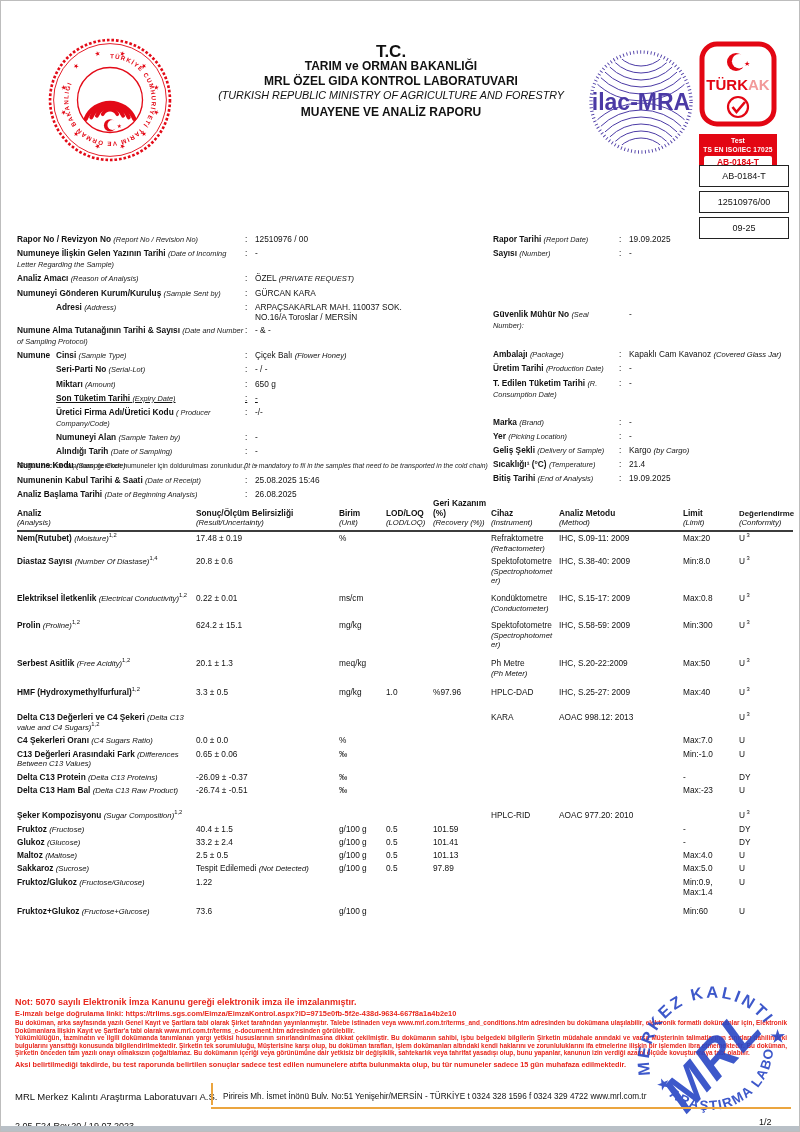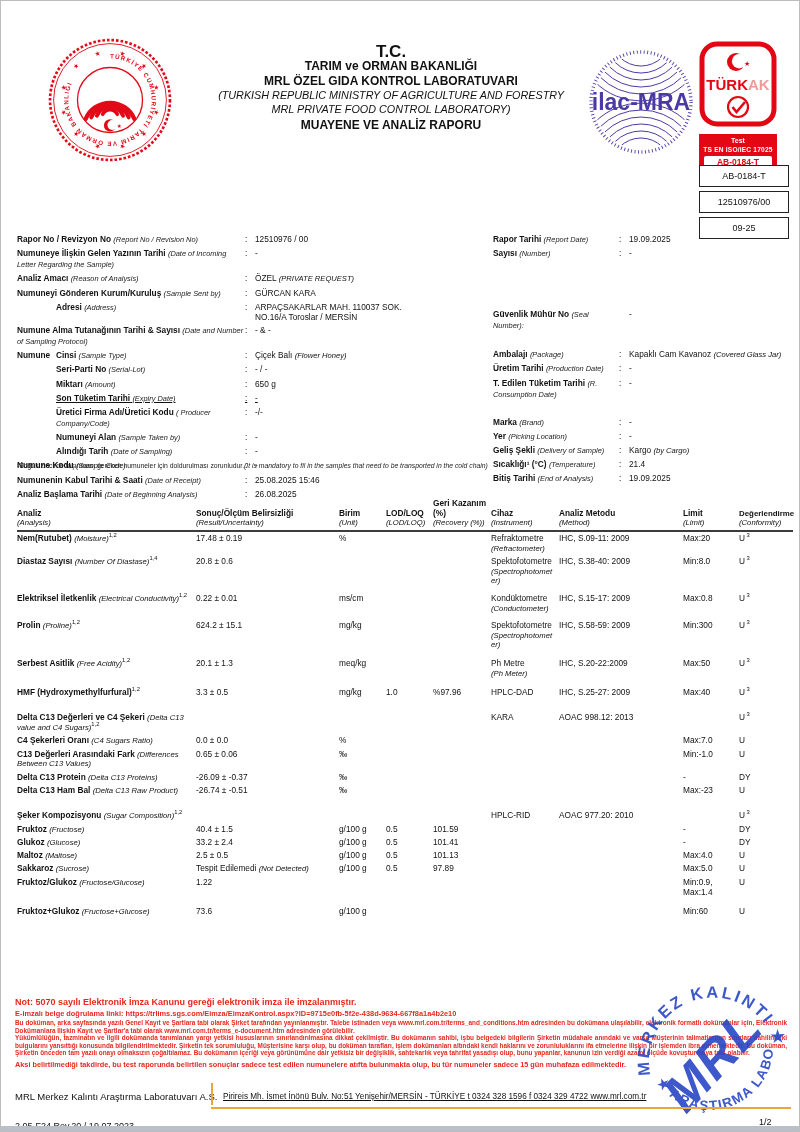--- a/index.html
+++ b/index.html
@@ -57,21 +57,21 @@
   
   .legal{position:absolute;top:996px;left:14px;width:772px;color:#e8281e;}
   .lg.note{font-size:9px;font-weight:bold;line-height:11px;margin-bottom:1px;}
   .lg.link{font-size:7.4px;font-weight:bold;line-height:9px;margin-bottom:1px;}
   .lg.body{font-size:6.4px;font-weight:bold;line-height:7.5px;text-align:justify;}
   .lg.aksi{font-size:7.3px;font-weight:bold;line-height:9px;margin-top:3px;}
   
   .footer{position:absolute;top:1080px;left:14px;width:776px;height:50px;font-size:9px;}
   .f-company{position:absolute;left:0;top:10px;font-size:9.5px;}
   .f-vline{position:absolute;left:196px;top:2px;width:2px;height:22px;background:#eba53f;}
-  .f-address{position:absolute;left:208px;top:11px;font-size:8.2px;white-space:nowrap;text-decoration:underline;}
+  .f-address{position:absolute;left:208px;top:11px;font-size:8.2px;white-space:nowrap;}
   .f-hline{position:absolute;left:196px;top:26px;width:580px;height:2px;background:#eba53f;}
   .f-form{position:absolute;left:0;top:40px;font-size:9px;}
   .f-page{position:absolute;left:744px;top:36px;font-size:9px;}
   .bottom-edge{position:absolute;bottom:0;left:0;right:0;height:5px;background:#b9c0c7;}
   
   .stamp{position:absolute;left:626px;top:974px;width:172px;height:172px;opacity:.9;}
 </style>
 </head>
 <body>
 
@@ -136,21 +136,20 @@
       <circle cx="62" cy="87" r="6" fill="#e30a17"></circle>
       <circle cx="64.4" cy="86.6" r="4.9" fill="#ffffff"></circle>
       <text x="68.6" y="89.6" font-size="5.5" fill="#e30a17">★</text>
     </svg>
 
     <div class="title-block">
       <div class="t-s">T.C.</div>
       <div class="t-b">TARIM ve ORMAN BAKANLIĞI</div>
       <div class="t-b">MRL ÖZEL GIDA KONTROL LABORATUVARI</div>
       <div class="t-i">(TURKISH REPUBLIC MINISTRY OF AGRICULTURE AND FORESTRY</div>
-      <div class="t-i">MRL PRIVATE FOOD CONTROL LABORATORY)</div>
       <div class="t-b" style="margin-top:2px">MUAYENE VE ANALİZ  RAPORU</div>
     </div>
 
     <svg class="ilac" viewBox="0 0 104 104">
       <defs>
           <clipPath id="ilacClip">
             <circle cx="52" cy="52" r="47"></circle>
           </clipPath>
         </defs>
       <circle cx="52" cy="52" r="50" fill="none" stroke="#4b3aa5" stroke-width="3.4" stroke-dasharray="0.9 2.6"></circle>

